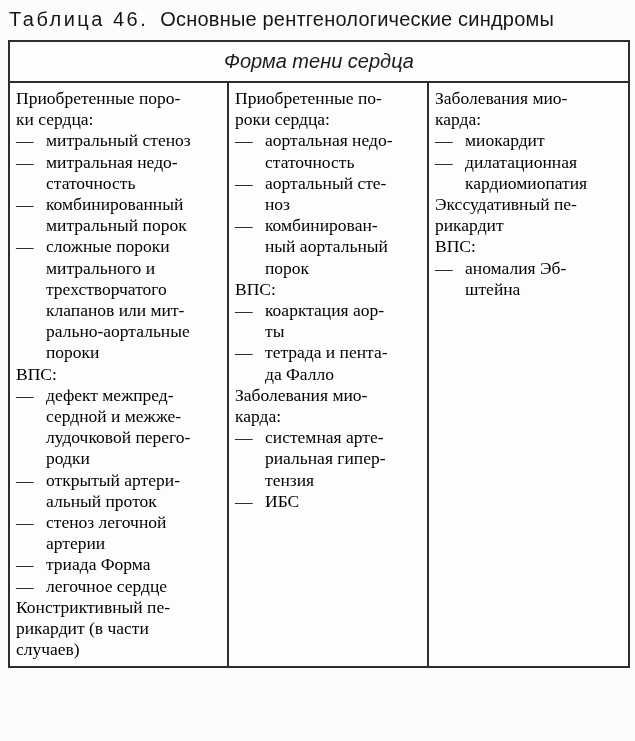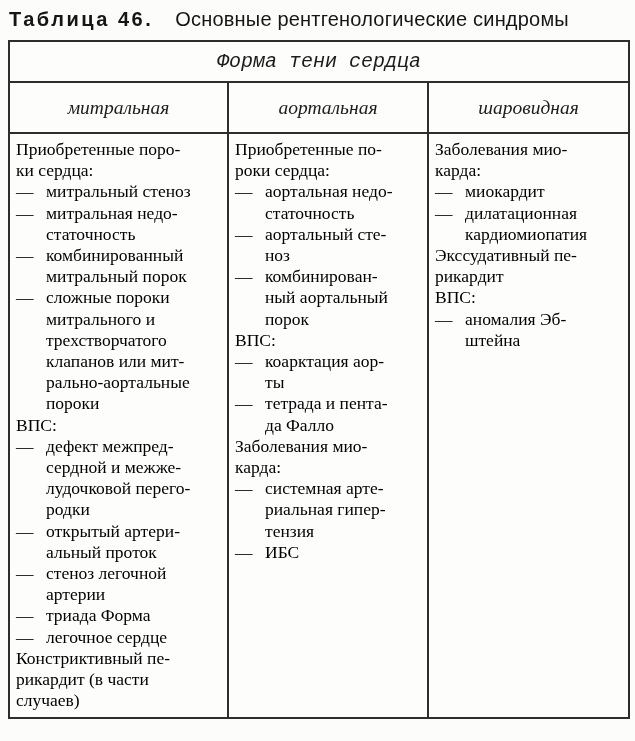--- a/index.html
+++ b/index.html
@@ -17,41 +17,41 @@
   }
   
   .caption {
     font-family: "Liberation Sans", sans-serif;
     font-size: 20px;
     line-height: 23px;
     color: #161616;
     margin: 2px 0 9px 1px;
   }
   .cap-prefix {
-    font-weight: 700;
+    font-weight: 400;
     letter-spacing: 2.5px;
-    margin-right: 22px;
+    margin-right: 12px;
   }
   .cap-bold {
     font-weight: 400;
     letter-spacing: 0.2px;
   }
   
   .tbl {
     border-collapse: collapse;
     table-layout: fixed;
     width: 620px;
     background: #fdfdfb;
   }
   .tbl th, .tbl td {
     border: 2px solid #2d2d2d;
   }
   .span-h {
     height: 37px;
-    font-family: Liberation Mono, monospace;
+    font-family: Liberation Sans, sans-serif;
     font-style: italic;
     font-weight: 400;
     font-size: 20px;
     color: #1c1c1c;
     text-align: center;
     vertical-align: middle;
   }
   .col-h {
     height: 47px;
     font-family: "Liberation Serif", serif;
@@ -96,25 +96,20 @@
   <table class="tbl">
     <colgroup>
       <col style="width:219px">
       <col style="width:200px">
       <col style="width:201px">
     </colgroup>
     <thead>
       <tr>
         <th colspan="3" class="span-h">Форма тени сердца</th>
       </tr>
-      <tr>
-        <th class="col-h">митральная</th>
-        <th class="col-h">аортальная</th>
-        <th class="col-h">шаровидная</th>
-      </tr>
     </thead>
     <tbody>
       <tr class="body-row">
         <td class="cell">
             <div class="item">
               <span class="txt">Приобретенные поро-
 ки сердца:</span>
             </div>
             <div class="item">
               <span class="dash">—</span>

